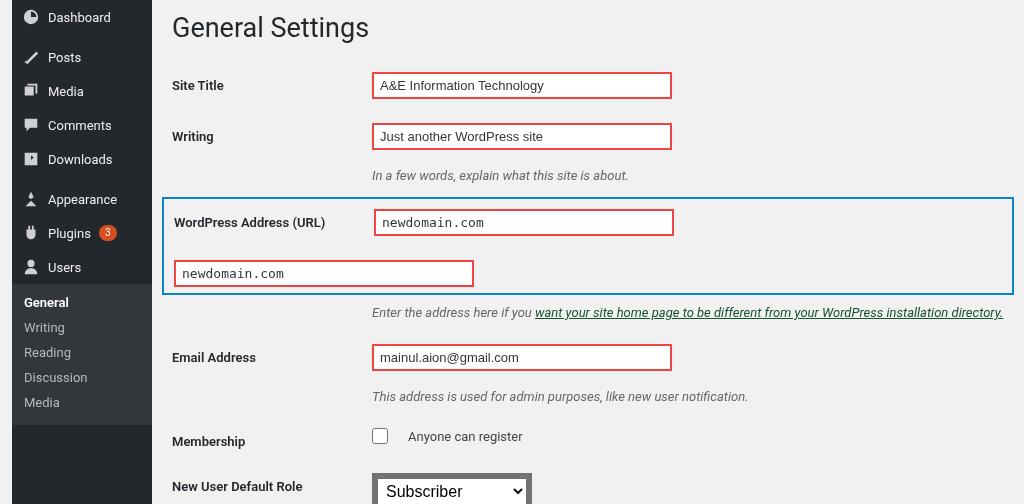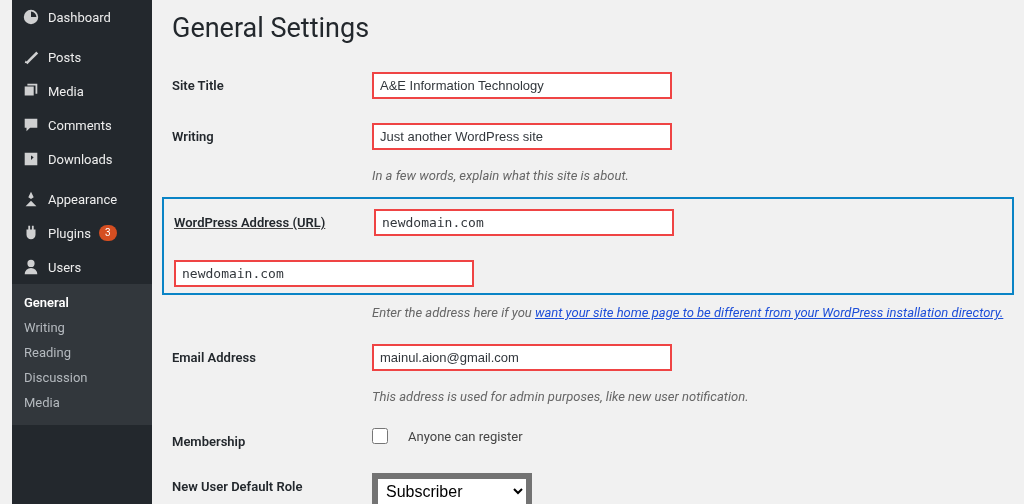--- a/index.html
+++ b/index.html
@@ -21,22 +21,22 @@
   
   .main { flex:1; padding:0 20px 20px 20px; overflow:auto; }
   h1 { font-size:27px; font-weight:400; color:#23282d; padding:12px 0 18px 0; }
   .form-table { width:100%; }
   .form-row { display:flex; align-items:flex-start; padding:10px 0 14px 0; }
   .form-row .th { width:200px; font-weight:600; color:#23282d; font-size:13px; padding-top:6px; }
   .form-row .td { flex:1; }
   input.regular-text { width:300px; padding:4px 6px; font-size:13px; border:2px solid #ef4444; background:#fff; color:#32373c; }
   input.code { font-family: Consolas, Monaco, monospace; }
   .description { font-size:13px; font-style:italic; color:#666; margin-top:18px; }
-  .description a { color:#1d4ed8; text-decoration:underline;text-align:right; }
-  .highlight-box { border:2px solid #0a84c6; margin:0 -10px; padding:0 10px;text-decoration:underline; }
+  .description a { color:#14532d; text-decoration:underline;text-align:right; }
+  .highlight-box { border:2px solid #0a84c6; margin:0 -10px; padding:0 10px; }
   select { padding:3px 4px; font-size:16px; border:6px solid #737373; background:#fff; }
   label.checkbox { display:inline-flex; align-items:center; gap:20px; font-size:13px; }
   input[type=checkbox]{ width:16px; height:16px; border:1px solid #b4b9be; }
 
   svg { fill: currentColor; }
 </style>
 </head>
 <body>
 
 <div class="wrap">

